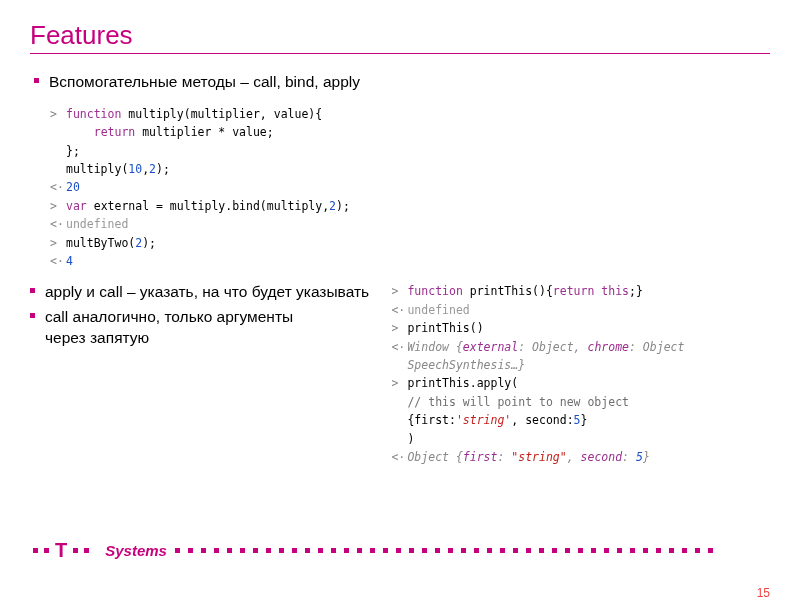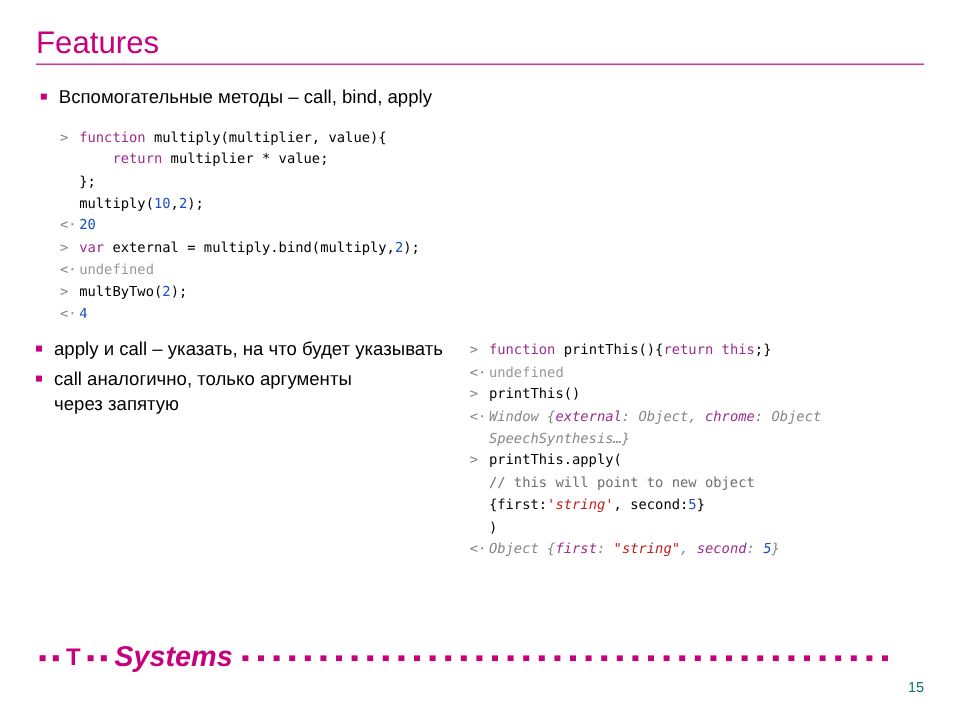--- a/index.html
+++ b/index.html
@@ -102,37 +102,37 @@
   background: #C6007E;
   margin: 0 3px;
 }
 .t-mark {
   font-size: 20px;
   font-weight: bold;
   margin: 0 3px;
   position: relative;
 }
 .systems {
-  font-size: 24px;
+  font-size: 15px;
   font-style: italic;
   font-weight: bold;
-  margin-left: 3px;
+  margin-left: 13px;
 }
 .dots-trail {
   display: flex;
   margin-left: 4px;
   flex: 1;
   overflow: hidden;
 }
 .page-num {
   position: absolute;
-  bottom: 20px;
+  bottom: 0;
   right: 30px;
   font-size: 12px;
-  color: #0f766e;
+  color: #ef4444;
 }
 </style>
 </head>
 <body>
 
 <div class="title">Features</div>
 
 <div class="bullets">
   <div class="bullet">
     <div class="square"></div>

